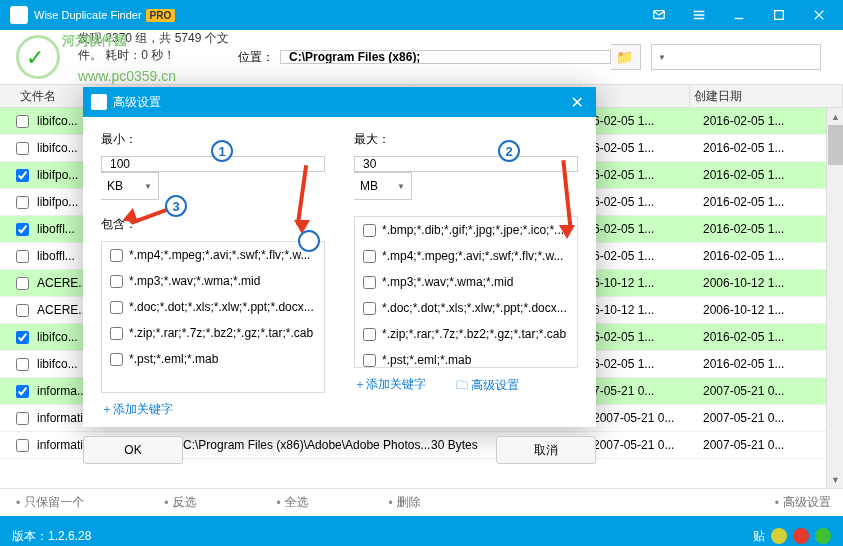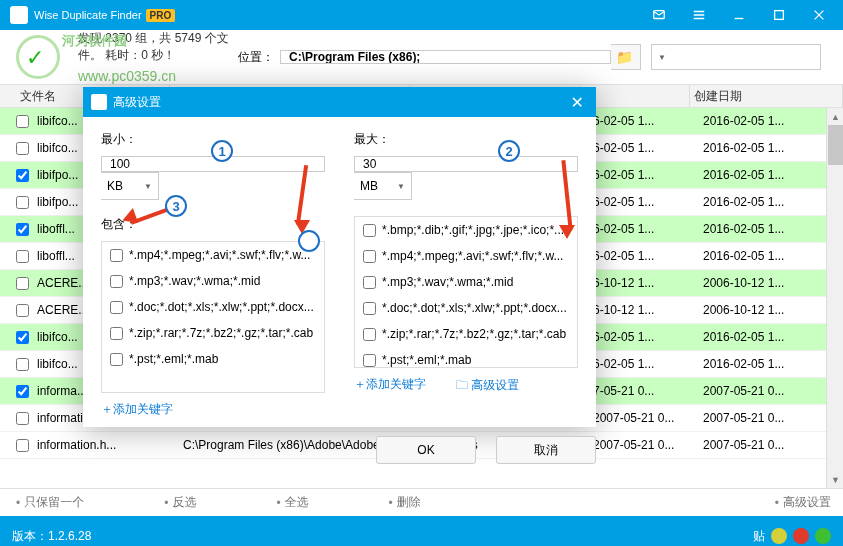--- a/index.html
+++ b/index.html
@@ -64,21 +64,21 @@
 .modal .lbl { font-size: 12px; margin-bottom: 8px; display: block; }
 .modal .sizerow { display: flex; margin-bottom: 16px; flex-direction: column; }
 .modal .sizeinput { flex: 1; height: 28px; border: 1px solid #ccc; padding: 0 8px; }
 .modal .unitsel { width: 58px; height: 28px; border: 1px solid #ccc; border-left: none; display: flex; align-items: center; justify-content: space-between; padding: 0 6px; }
 .modal .filterbox { border: 1px solid #ddd; height: 152px; overflow: hidden; }
 .modal .filteritem { height: 26px; display: flex; align-items: center; padding: 0 8px; font-size: 11px; white-space: nowrap; overflow: hidden; }
 .modal .filteritem input { margin-right: 6px; }
 .modal .addrow { display: flex; margin-top: 8px; }
 .modal .addlink { color: #0a7ad6; cursor: pointer; font-size: 12px; }
 .modal .addlink:first-child { margin-right: 30px; }
-.modal .mbtns { display: flex; justify-content: flex-end; gap: 20px; padding: 8px 0 14px; }
+.modal .mbtns { display: flex; justify-content: space-between; gap: 20px; padding: 8px 0 14px; }
 .modal .mbtn { width: 100px; height: 28px; border: 1px solid #ccc; background: #f7f7f7; display: flex; align-items: center; justify-content: center; cursor: pointer; border-radius: 3px; }
 
 .callout { position: absolute; width: 22px; height: 22px; border: 2px solid #1d6fc5; border-radius: 50%; color: #1d6fc5; font-weight: bold; display: flex; align-items: center; justify-content: center; background: #fff; z-index: 20; font-size:13px; }
 .arrow { position: absolute; z-index: 15; }
 .arrow .shaft { background: #e63a1f; position: absolute; }
 .arrow .head { position: absolute; width: 0; height: 0; }
 
 .caret { font-size: 8px; color: #666; }
 .foldericon { color: #f0b040; font-size: 14px; }
 </style>

